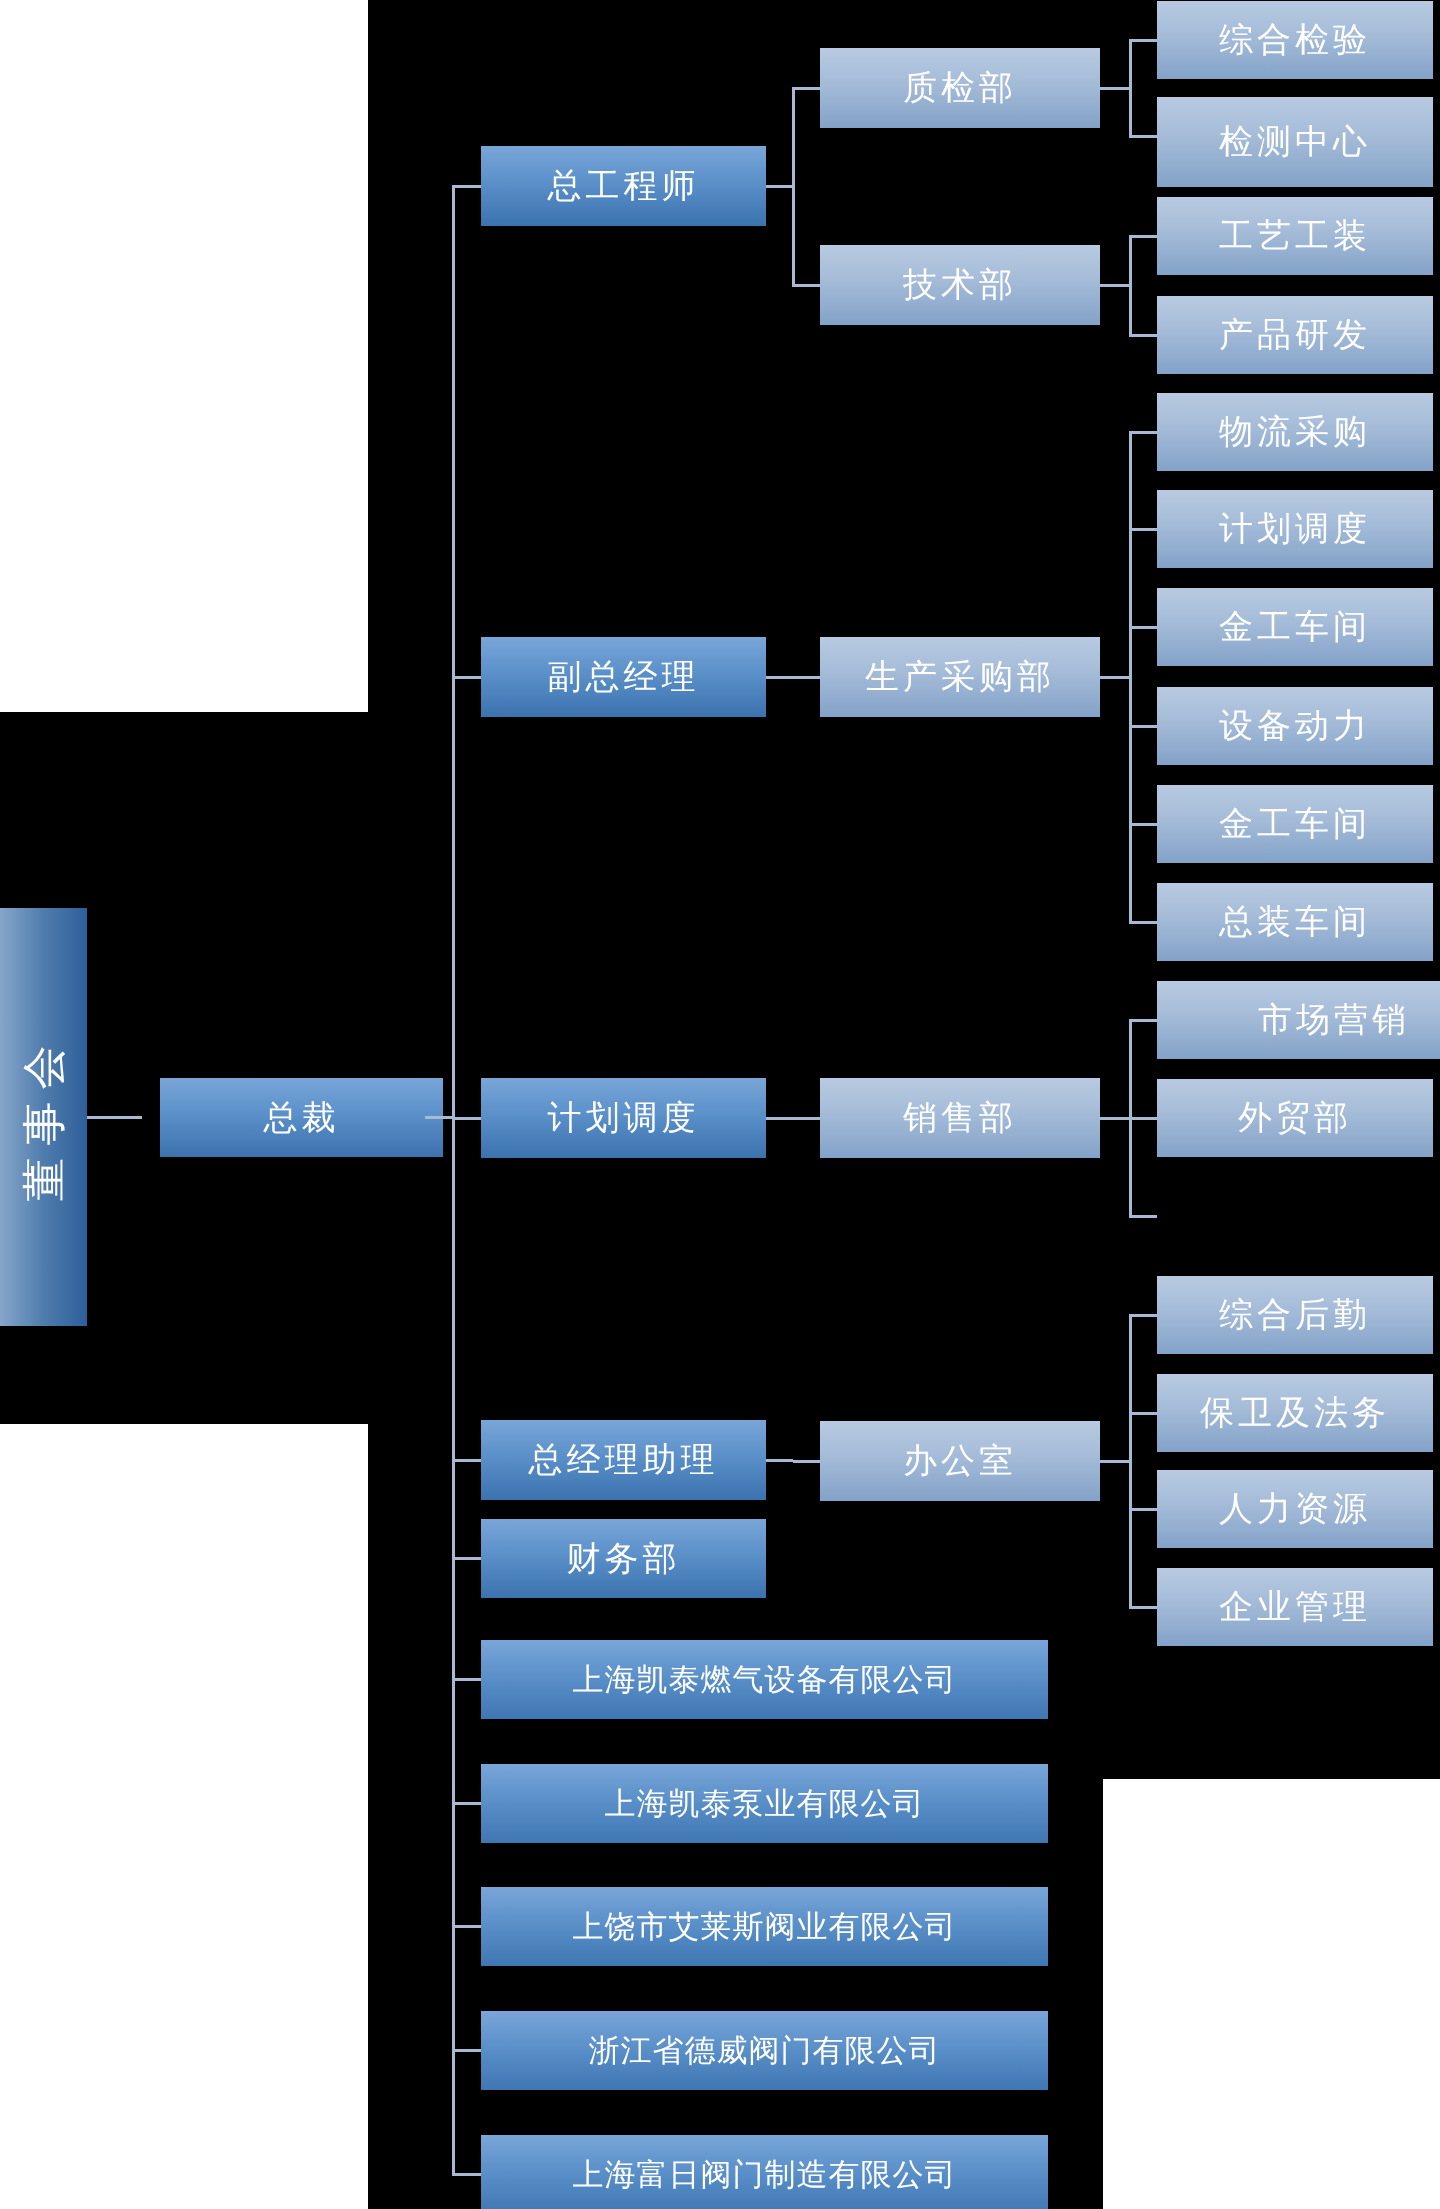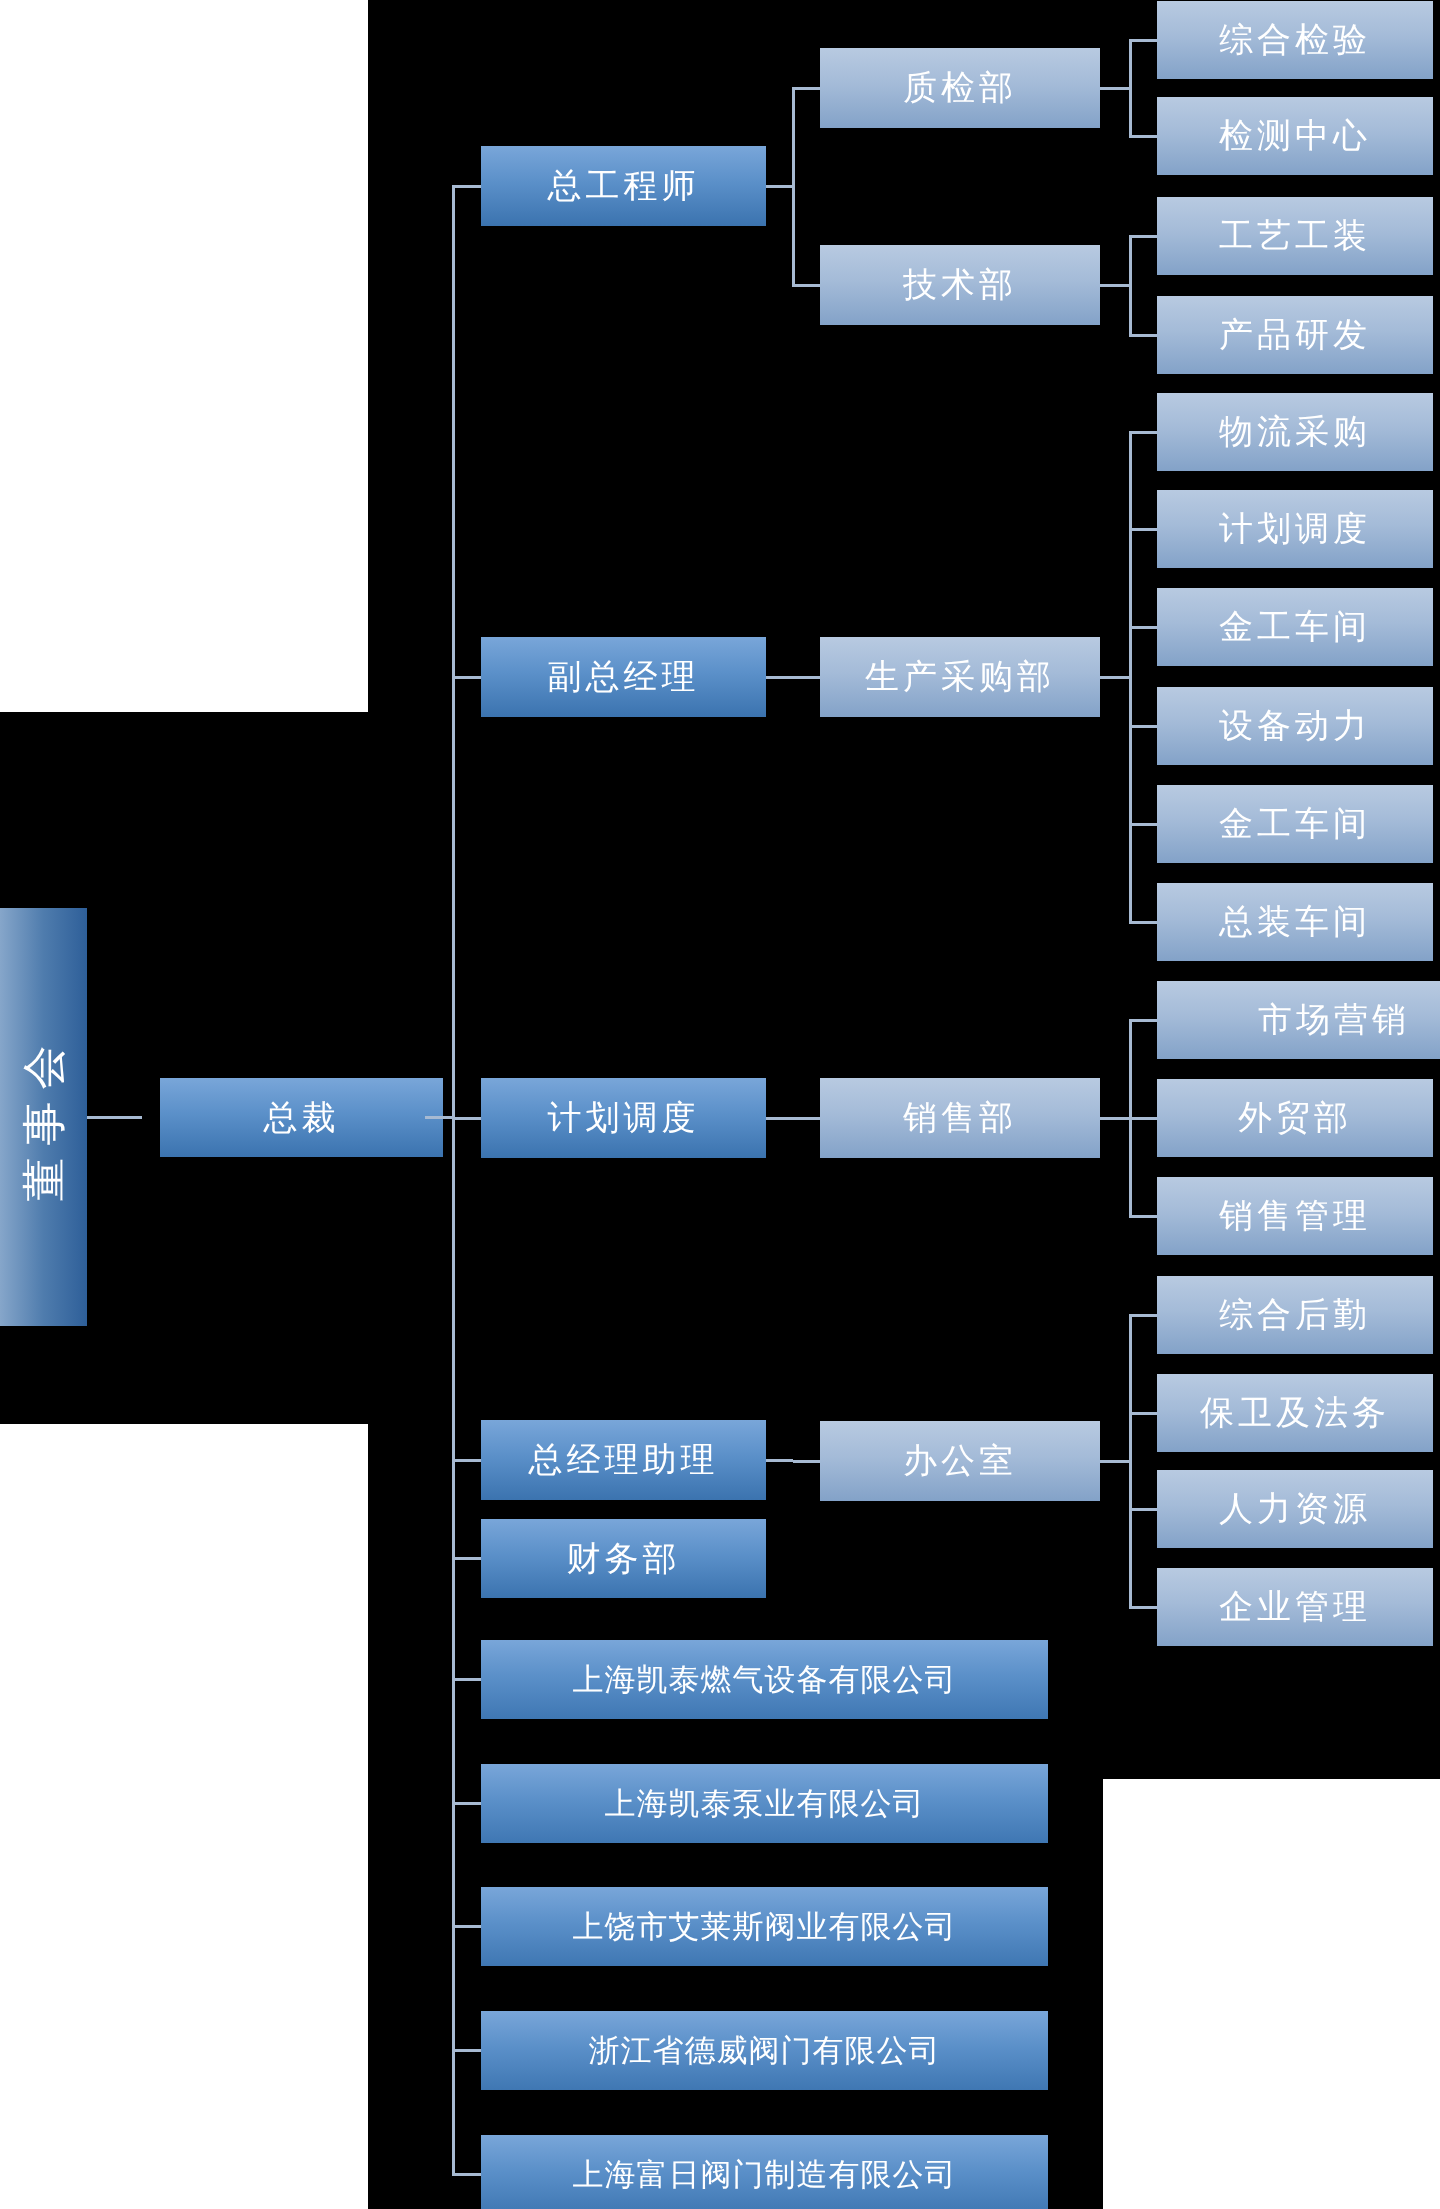--- a/index.html
+++ b/index.html
@@ -93,21 +93,21 @@
     </div>
     <div class="node light" style="left: 820px; top: 1078px; width: 280px; height: 80px; align-items: center;">
       <span class="lbl">销售部</span>
     </div>
     <div class="node light" style="left: 820px; top: 1421px; width: 280px; height: 80px;">
       <span class="lbl">办公室</span>
     </div>
     <div class="node light" style="left: 1157px; top: 1px; width: 276px; height: 78px;">
       <span class="lbl">综合检验</span>
     </div>
-    <div class="node light" style="left: 1157px; top: 97px; width: 276px; height: 78px;">
+    <div class="node light" style="left: 1157px; top: 97px; width: 276px; height: 90px;">
       <span class="lbl">检测中心</span>
     </div>
     <div class="node light" style="left: 1157px; top: 197px; width: 276px; height: 78px;">
       <span class="lbl">工艺工装</span>
     </div>
     <div class="node light" style="left: 1157px; top: 296px; width: 276px; height: 78px;">
       <span class="lbl">产品研发</span>
     </div>
     <div class="node light" style="left: 1157px; top: 393px; width: 276px; height: 78px;">
       <span class="lbl">物流采购</span>
@@ -125,23 +125,20 @@
       <span class="lbl">金工车间</span>
     </div>
     <div class="node light" style="left: 1157px; top: 883px; width: 276px; height: 78px;">
       <span class="lbl">总装车间</span>
     </div>
     <div class="node light" style="left: 1157px; top: 981px; width: 276px; height: 78px; padding-left: 39px;">
       <span class="lbl">市场营销</span>
     </div>
     <div class="node light" style="left: 1157px; top: 1079px; width: 276px; height: 78px;">
       <span class="lbl">外贸部</span>
-    </div>
-    <div class="node light" style="left: 1157px; top: 1177px; width: 276px; height: 78px;">
-      <span class="lbl">销售管理</span>
     </div>
     <div class="node light" style="left: 1157px; top: 1276px; width: 276px; height: 78px;">
       <span class="lbl">综合后勤</span>
     </div>
     <div class="node light" style="left: 1157px; top: 1374px; width: 276px; height: 78px;">
       <span class="lbl">保卫及法务</span>
     </div>
     <div class="node light" style="left: 1157px; top: 1470px; width: 276px; height: 78px;">
       <span class="lbl">人力资源</span>
     </div>

